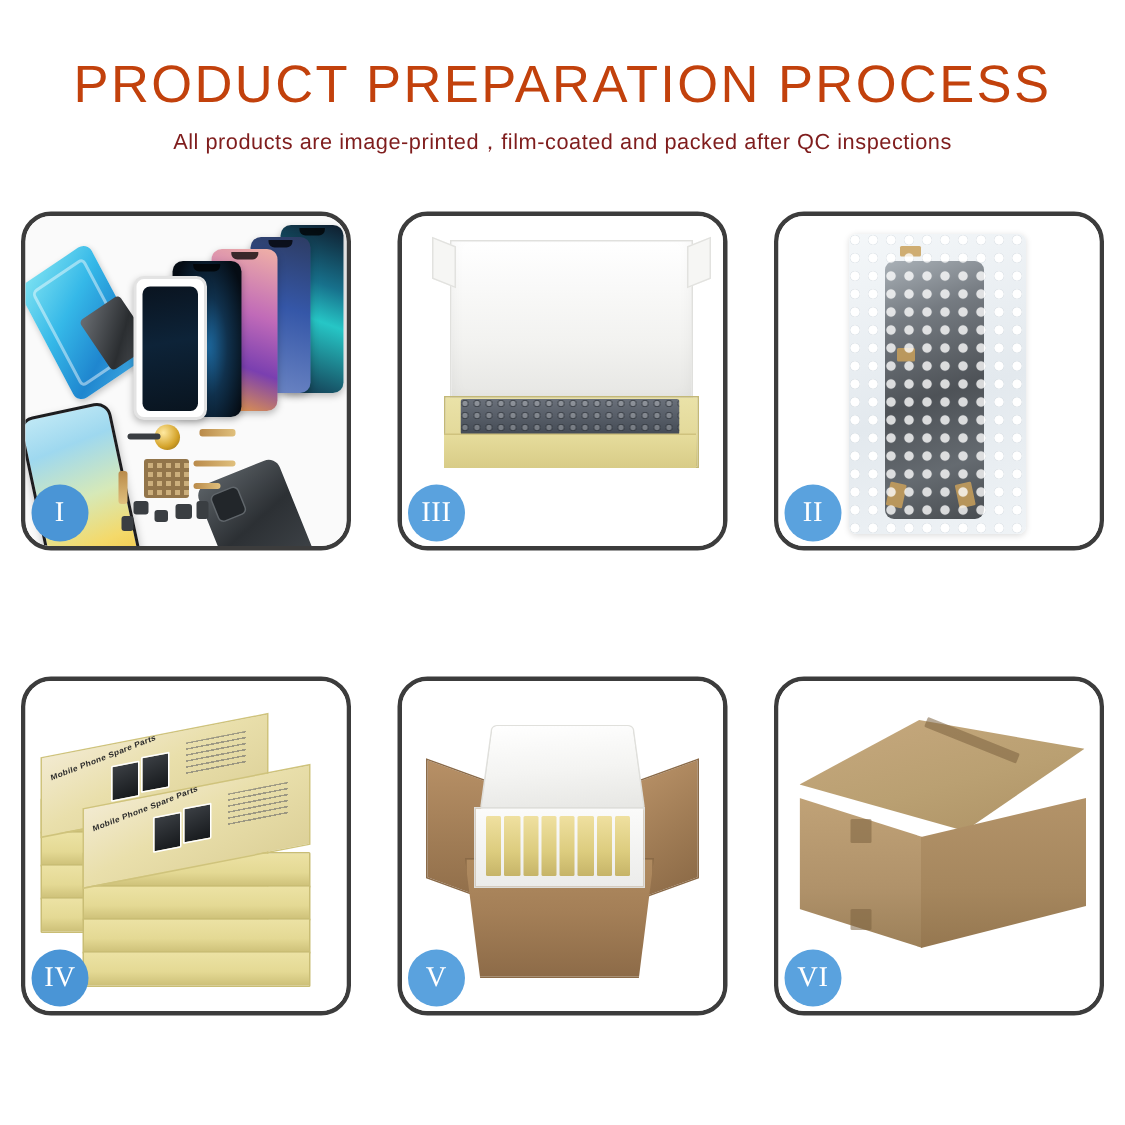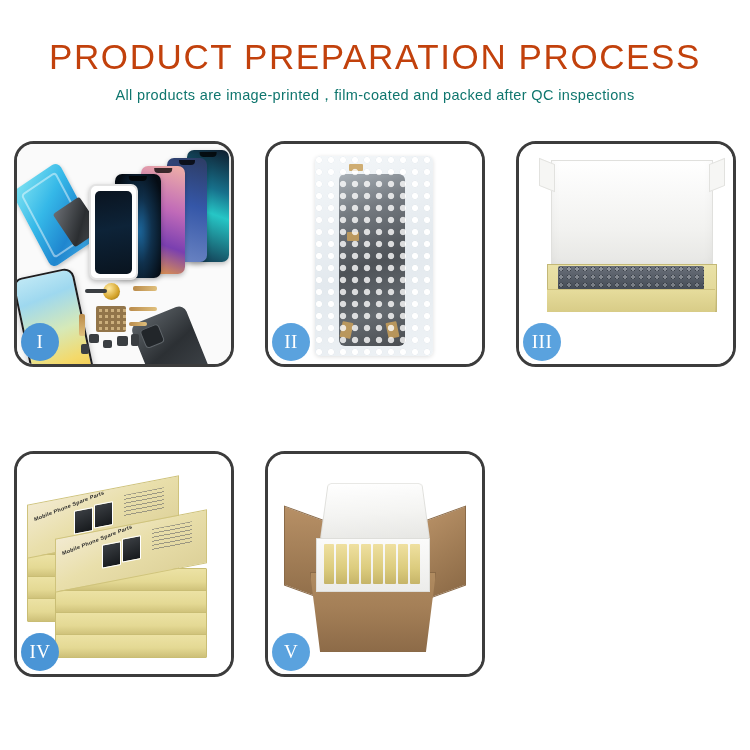--- a/index.html
+++ b/index.html
@@ -35,21 +35,21 @@
     letter-spacing: 1.6px;
     color: #c2410c;
     line-height: 42px;
     white-space: nowrap;
   }
   .subtitle {
     font-family: "Liberation Sans", sans-serif;
     font-size: 14.5px;
     font-weight: 400;
     letter-spacing: 0.35px;
-    color: #0f766e;
+    color: #7f1d1d;
     line-height: 20px;
     margin-top: 7px;
     white-space: nowrap;
     text-align: center;
   }
 
   
   .grid {
     position: absolute;
     left: 14px;
@@ -465,44 +465,44 @@
 
         <div class="flex" style="left:116px; top:142px; width:24px; height:5px;"></div>
         <div class="flex" style="left:112px; top:163px; width:28px; height:4px;"></div>
         <div class="flex" style="left:62px; top:170px; width:6px; height:22px; background:linear-gradient(180deg,#b98a4a,#e0c07d);"></div>
         <div class="flex" style="left:112px; top:178px; width:18px; height:4px;"></div>
       </div>
       <div class="badge">I</div>
     </div>
 
     <div class="panel">
+      <div class="panel-inner p3">
+        <div class="lid3"></div>
+        <div class="tray3"></div>
+        <div class="foam3"></div>
+        <div class="tray3-front"></div>
+      </div>
+      <div class="badge lite">III</div>
+    </div>
+
+    <div class="panel">
       <div class="panel-inner p2">
         <div class="bubblebag">
           <div class="wrapped-part"></div>
           <div class="tape" style="left:34px; top:8px; width:14px; height:7px;"></div>
           <div class="tape" style="left:32px; top:76px; width:12px; height:9px;"></div>
           <div class="tape" style="left:26px; top:166px; width:11px; height:16px; transform:rotate(12deg);"></div>
           <div class="tape" style="left:72px; top:166px; width:11px; height:16px; transform:rotate(-12deg);"></div>
           <div class="bubble-overlay"></div>
         </div>
       </div>
       <div class="badge lite">II</div>
     </div>
 
     <div class="panel">
-      <div class="panel-inner p3">
-        <div class="lid3"></div>
-        <div class="tray3"></div>
-        <div class="foam3"></div>
-        <div class="tray3-front"></div>
-      </div>
-      <div class="badge lite">III</div>
-    </div>
-
-    <div class="panel">
       <div class="panel-inner p4">
         <div class="stack">
           <div class="sbox" style="left:0px;  top:56px;"></div>
           <div class="sbox" style="left:0px;  top:78px;"></div>
           <div class="sbox" style="left:0px;  top:100px;"></div>
           <div class="sbox" style="left:0px;  top:122px;"></div>
           <div class="sbox" style="left:28px; top:92px;"></div>
           <div class="sbox" style="left:28px; top:114px;"></div>
           <div class="sbox" style="left:28px; top:136px;"></div>
           <div class="sbox" style="left:28px; top:158px;"></div>
@@ -539,15 +539,26 @@
           <span class="ybar"></span>
           <span class="ybar"></span>
           <span class="ybar"></span>
           <span class="ybar"></span>
           <span class="ybar"></span>
         </div>
       </div>
       <div class="badge lite">V</div>
     </div>
 
+    <div class="panel">
+      <div class="panel-inner p6">
+        <div class="ctop"></div>
+        <div class="cfrontL"></div>
+        <div class="cfrontR"></div>
+        <div class="ctape" style="left:48px; top:92px; width:14px; height:16px;"></div>
+        <div class="ctape" style="left:48px; top:152px; width:14px; height:14px;"></div>
+        <div class="ctape" style="left:96px; top:36px; width:66px; height:7px; transform:rotate(22deg);"></div>
+      </div>
+      <div class="badge lite">VI</div>
+    </div>
 
   </div>
 </div>
 
 </body></html>

